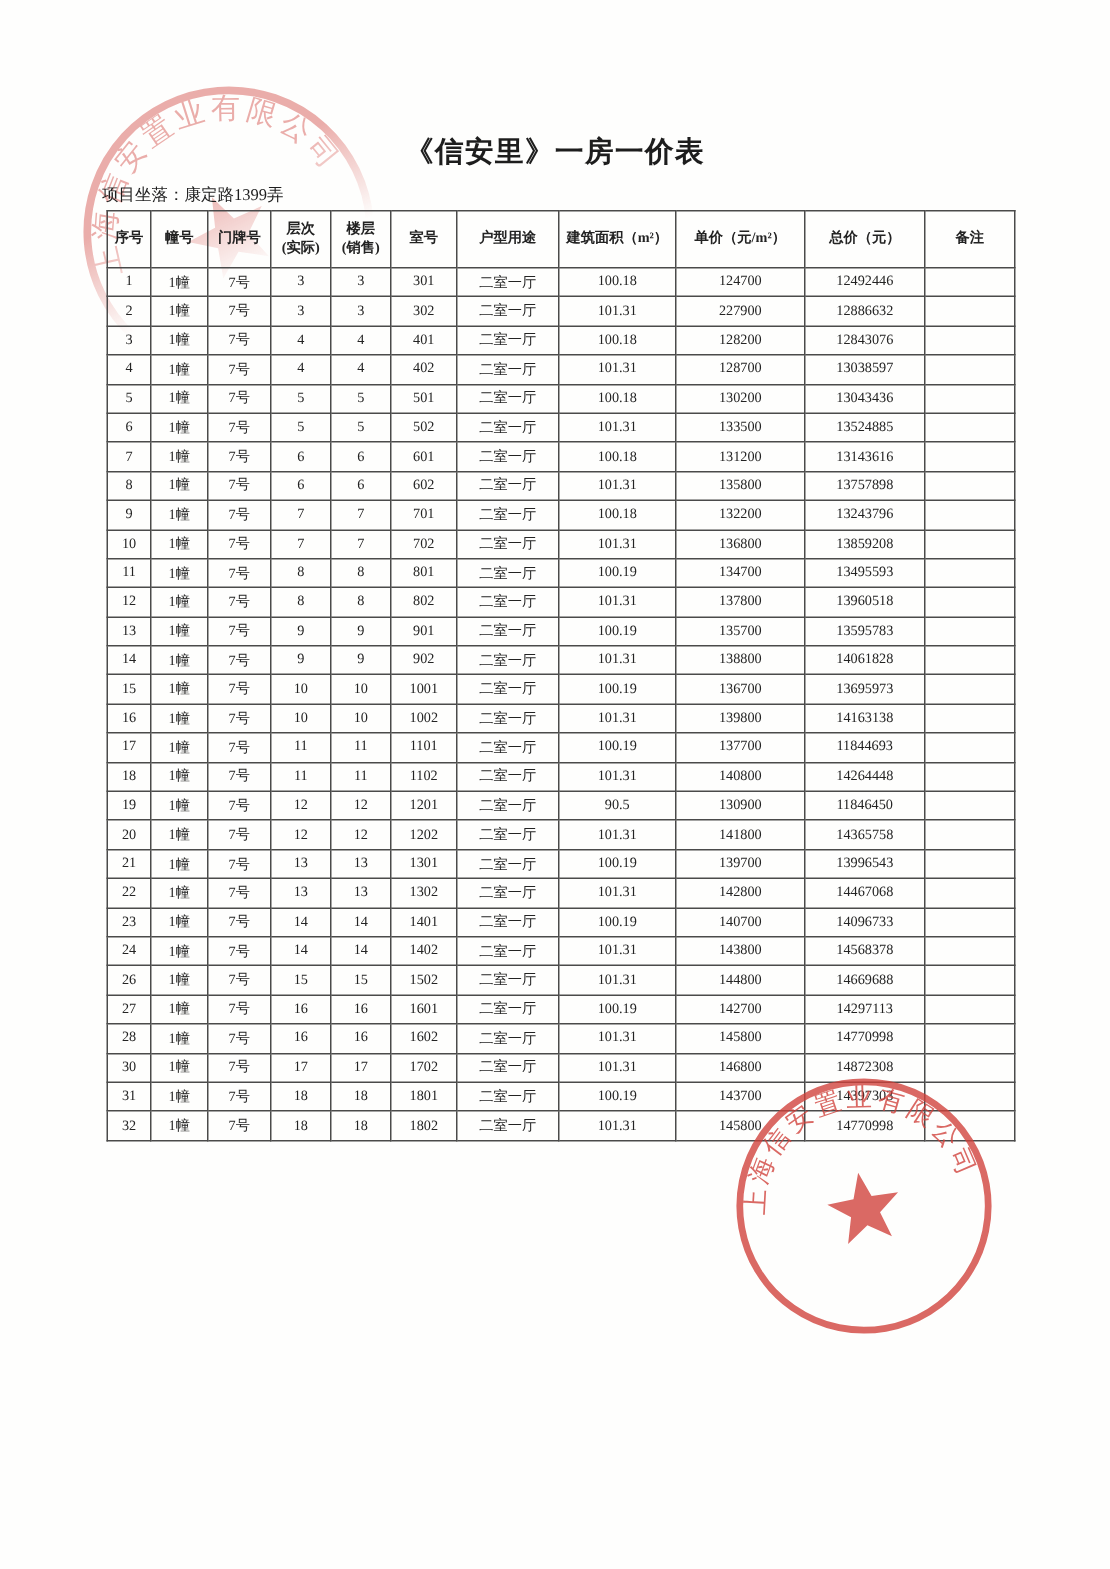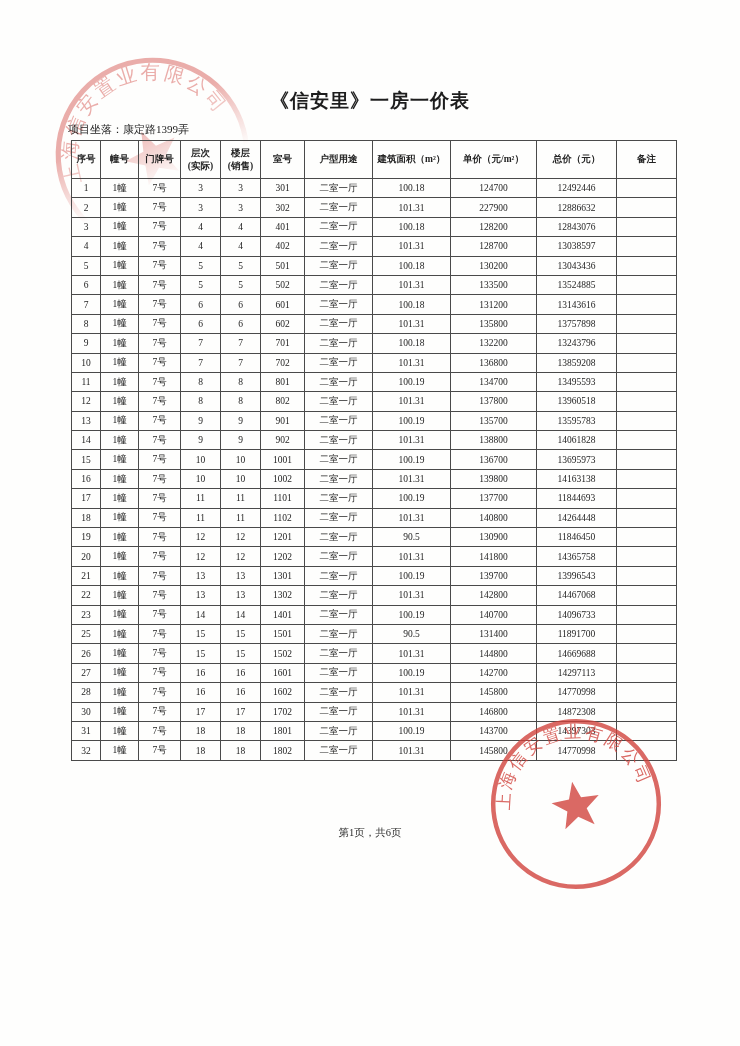--- a/index.html
+++ b/index.html
@@ -402,30 +402,30 @@
           <td>14</td>
           <td>14</td>
           <td>1401</td>
           <td>二室一厅</td>
           <td>100.19</td>
           <td>140700</td>
           <td>14096733</td>
           <td></td>
         </tr>
         <tr>
-          <td>25</td>
-          <td>1幢</td>
-          <td>7号</td>
-          <td>15</td>
-          <td>15</td>
-          <td>1501</td>
-          <td>二室一厅</td>
-          <td>90.5</td>
-          <td>131400</td>
-          <td>11891700</td>
+          <td>24</td>
+          <td>1幢</td>
+          <td>7号</td>
+          <td>14</td>
+          <td>14</td>
+          <td>1402</td>
+          <td>二室一厅</td>
+          <td>101.31</td>
+          <td>143800</td>
+          <td>14568378</td>
           <td></td>
         </tr>
         <tr>
           <td>26</td>
           <td>1幢</td>
           <td>7号</td>
           <td>15</td>
           <td>15</td>
           <td>1502</td>
           <td>二室一厅</td>
@@ -495,21 +495,20 @@
           <td>1802</td>
           <td>二室一厅</td>
           <td>101.31</td>
           <td>145800</td>
           <td>14770998</td>
           <td></td>
         </tr>
       </tbody>
   </table>
 
-  <div class="page-footer">第1页，共6页</div>
 
   <svg class="seal seal-bottom" viewBox="0 0 200 200" aria-hidden="true">
     <circle cx="100" cy="100" r="92" fill="none" stroke-width="5" stroke="#d0403a"></circle>
     <polygon points="100,75 106.8,93.7 126.6,94.4 110.9,106.6 116.5,125.7 100,114.5 83.5,125.7 89.1,106.6 73.4,94.4 93.2,93.7" fill="#d0403a"></polygon>
     <path id="sealArcB" d="M 26,100 A 74,74 0 1 1 174,100" fill="none"></path>
     <text font-size="19" letter-spacing="3" fill="#d0403a">
       <textPath href="#sealArcB" startOffset="50%" text-anchor="middle">上海信安置业有限公司</textPath>
     </text>
   </svg>
 

